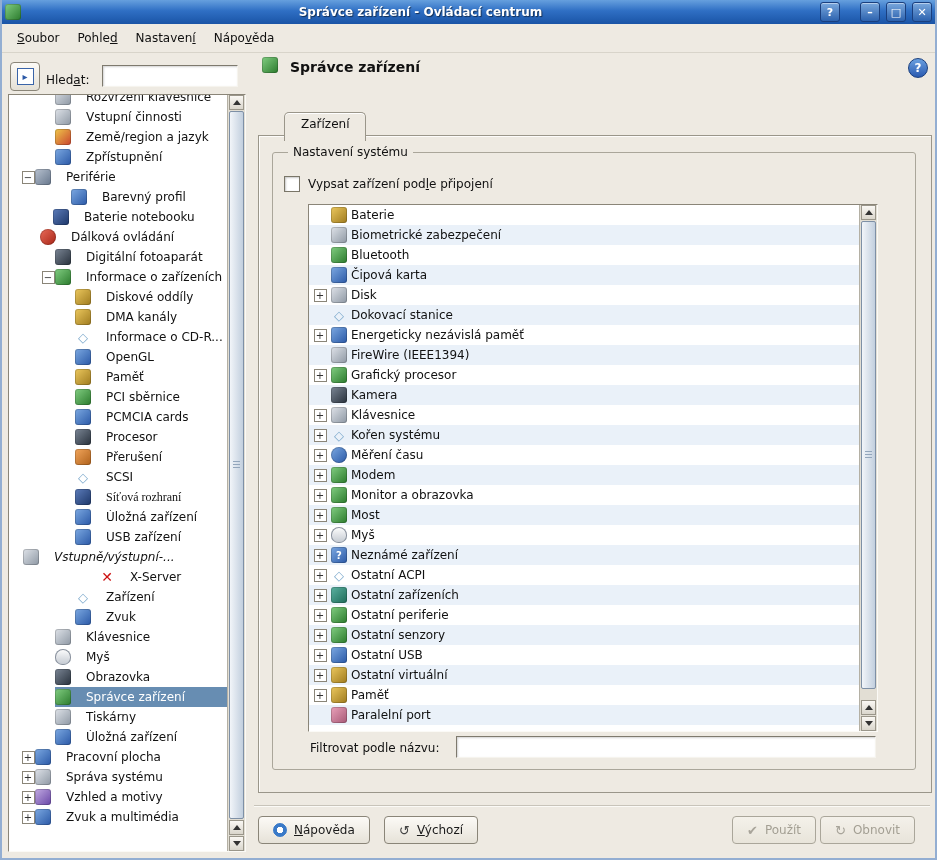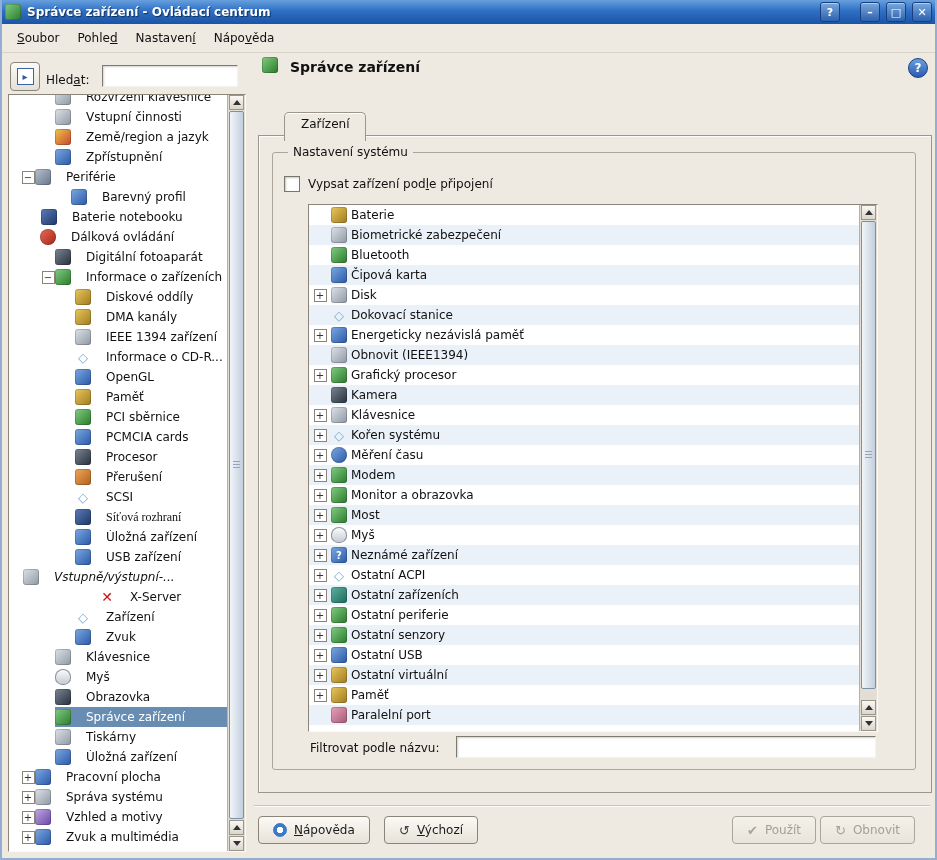--- a/index.html
+++ b/index.html
@@ -2,21 +2,21 @@
 <html><head>
 <meta charset="utf-8">
 <style>
   html,body{margin:0;padding:0;}
   .window{position:relative;width:937px;height:860px;background:#eeeae2;overflow:hidden;
           font-family:"DejaVu Sans","Liberation Sans",sans-serif;font-size:12px;color:#111;cursor:default;}
   .frame{position:absolute;inset:0;border:2px solid #93aed2;border-top:none;pointer-events:none;z-index:60;}
 
   
   .titlebar{position:absolute;left:0;top:0;right:0;height:24px;display:flex;align-items:center;gap:6px;
-            padding:0 5px;background:linear-gradient(180deg,#66a0de,#2f6fc4 45%,#1a54a6);z-index:55;}
+            padding:0 5px;background:linear-gradient(180deg,#66a0de,#2f6fc4 45%,#1a54a6);z-index:55;text-align:center;}
   .title-text{flex:1;color:#fff;font-weight:bold;font-size:12px;text-shadow:1px 1px 1px rgba(0,0,0,.55);
               white-space:nowrap;overflow:hidden;}
   .tb-btn{width:18px;height:18px;border-radius:3px;border:1px solid #1a3f7e;color:#fff;font-size:11px;font-weight:bold;
           background:linear-gradient(#7aa8dd,#2c62ae);display:flex;align-items:center;justify-content:center;
           box-shadow:inset 0 1px 0 rgba(255,255,255,.45);flex:none;}
   .tb-gap{width:8px;flex:none;}
 
   
   .menubar{position:absolute;left:0;top:24px;right:0;height:28px;display:flex;align-items:center;
            padding:0 8px;background:#eeeae2;border-bottom:1px solid #d8d4ca;}
@@ -202,21 +202,21 @@
             <span class="tlabel">Periférie</span>
           </span>
         </div>
         <div class="trow" style="padding-left: 32px; margin-left: 16px;">
           <span class="exp-slot"></span>
           <span class="row-core">
             <span class="ic color-profile-icon"></span>
             <span class="tlabel">Barevný profil</span>
           </span>
         </div>
-        <div class="trow" style="padding-left: 18px;">
+        <div class="trow" style="padding-left: 30px;">
           <span class="exp-slot"></span>
           <span class="row-core">
             <span class="ic laptop-battery-icon"></span>
             <span class="tlabel">Baterie notebooku</span>
           </span>
         </div>
         <div class="trow" style="padding-left: 17px; text-align: right;">
           <span class="exp-slot"></span>
           <span class="row-core">
             <span class="ic remote-control-icon"></span>
@@ -244,27 +244,20 @@
           <span class="row-core">
             <span class="ic disk-partitions-icon"></span>
             <span class="tlabel">Diskové oddíly</span>
           </span>
         </div>
         <div class="trow" style="padding-left: 52px;">
           <span class="exp-slot"></span>
           <span class="row-core">
             <span class="ic dma-icon"></span>
             <span class="tlabel">DMA kanály</span>
-          </span>
-        </div>
-        <div class="trow" style="padding-left: 52px;">
-          <span class="exp-slot"></span>
-          <span class="row-core">
-            <span class="ic ieee1394-icon"></span>
-            <span class="tlabel">IEEE 1394 zařízení</span>
           </span>
         </div>
         <div class="trow" style="padding-left: 52px;">
           <span class="exp-slot"></span>
           <span class="row-core">
             <span class="ic cdrom-info-icon"></span>
             <span class="tlabel">Informace o CD-R...</span>
           </span>
         </div>
         <div class="trow" style="padding-left: 52px;">
@@ -510,21 +503,21 @@
         <div class="drow">
           <span class="exp-slot">
             <span class="exp">+</span>
           </span>
           <span class="ic nvram-icon"></span>
           <span>Energeticky nezávislá paměť</span>
         </div>
         <div class="drow">
           <span class="exp-slot"></span>
           <span class="ic firewire-icon"></span>
-          <span>Obnovit (IEEE1394)</span>
+          <span>FireWire (IEEE1394)</span>
         </div>
         <div class="drow">
           <span class="exp-slot">
             <span class="exp">+</span>
           </span>
           <span class="ic gpu-icon"></span>
           <span>Grafický procesor</span>
         </div>
         <div class="drow">
           <span class="exp-slot"></span>

